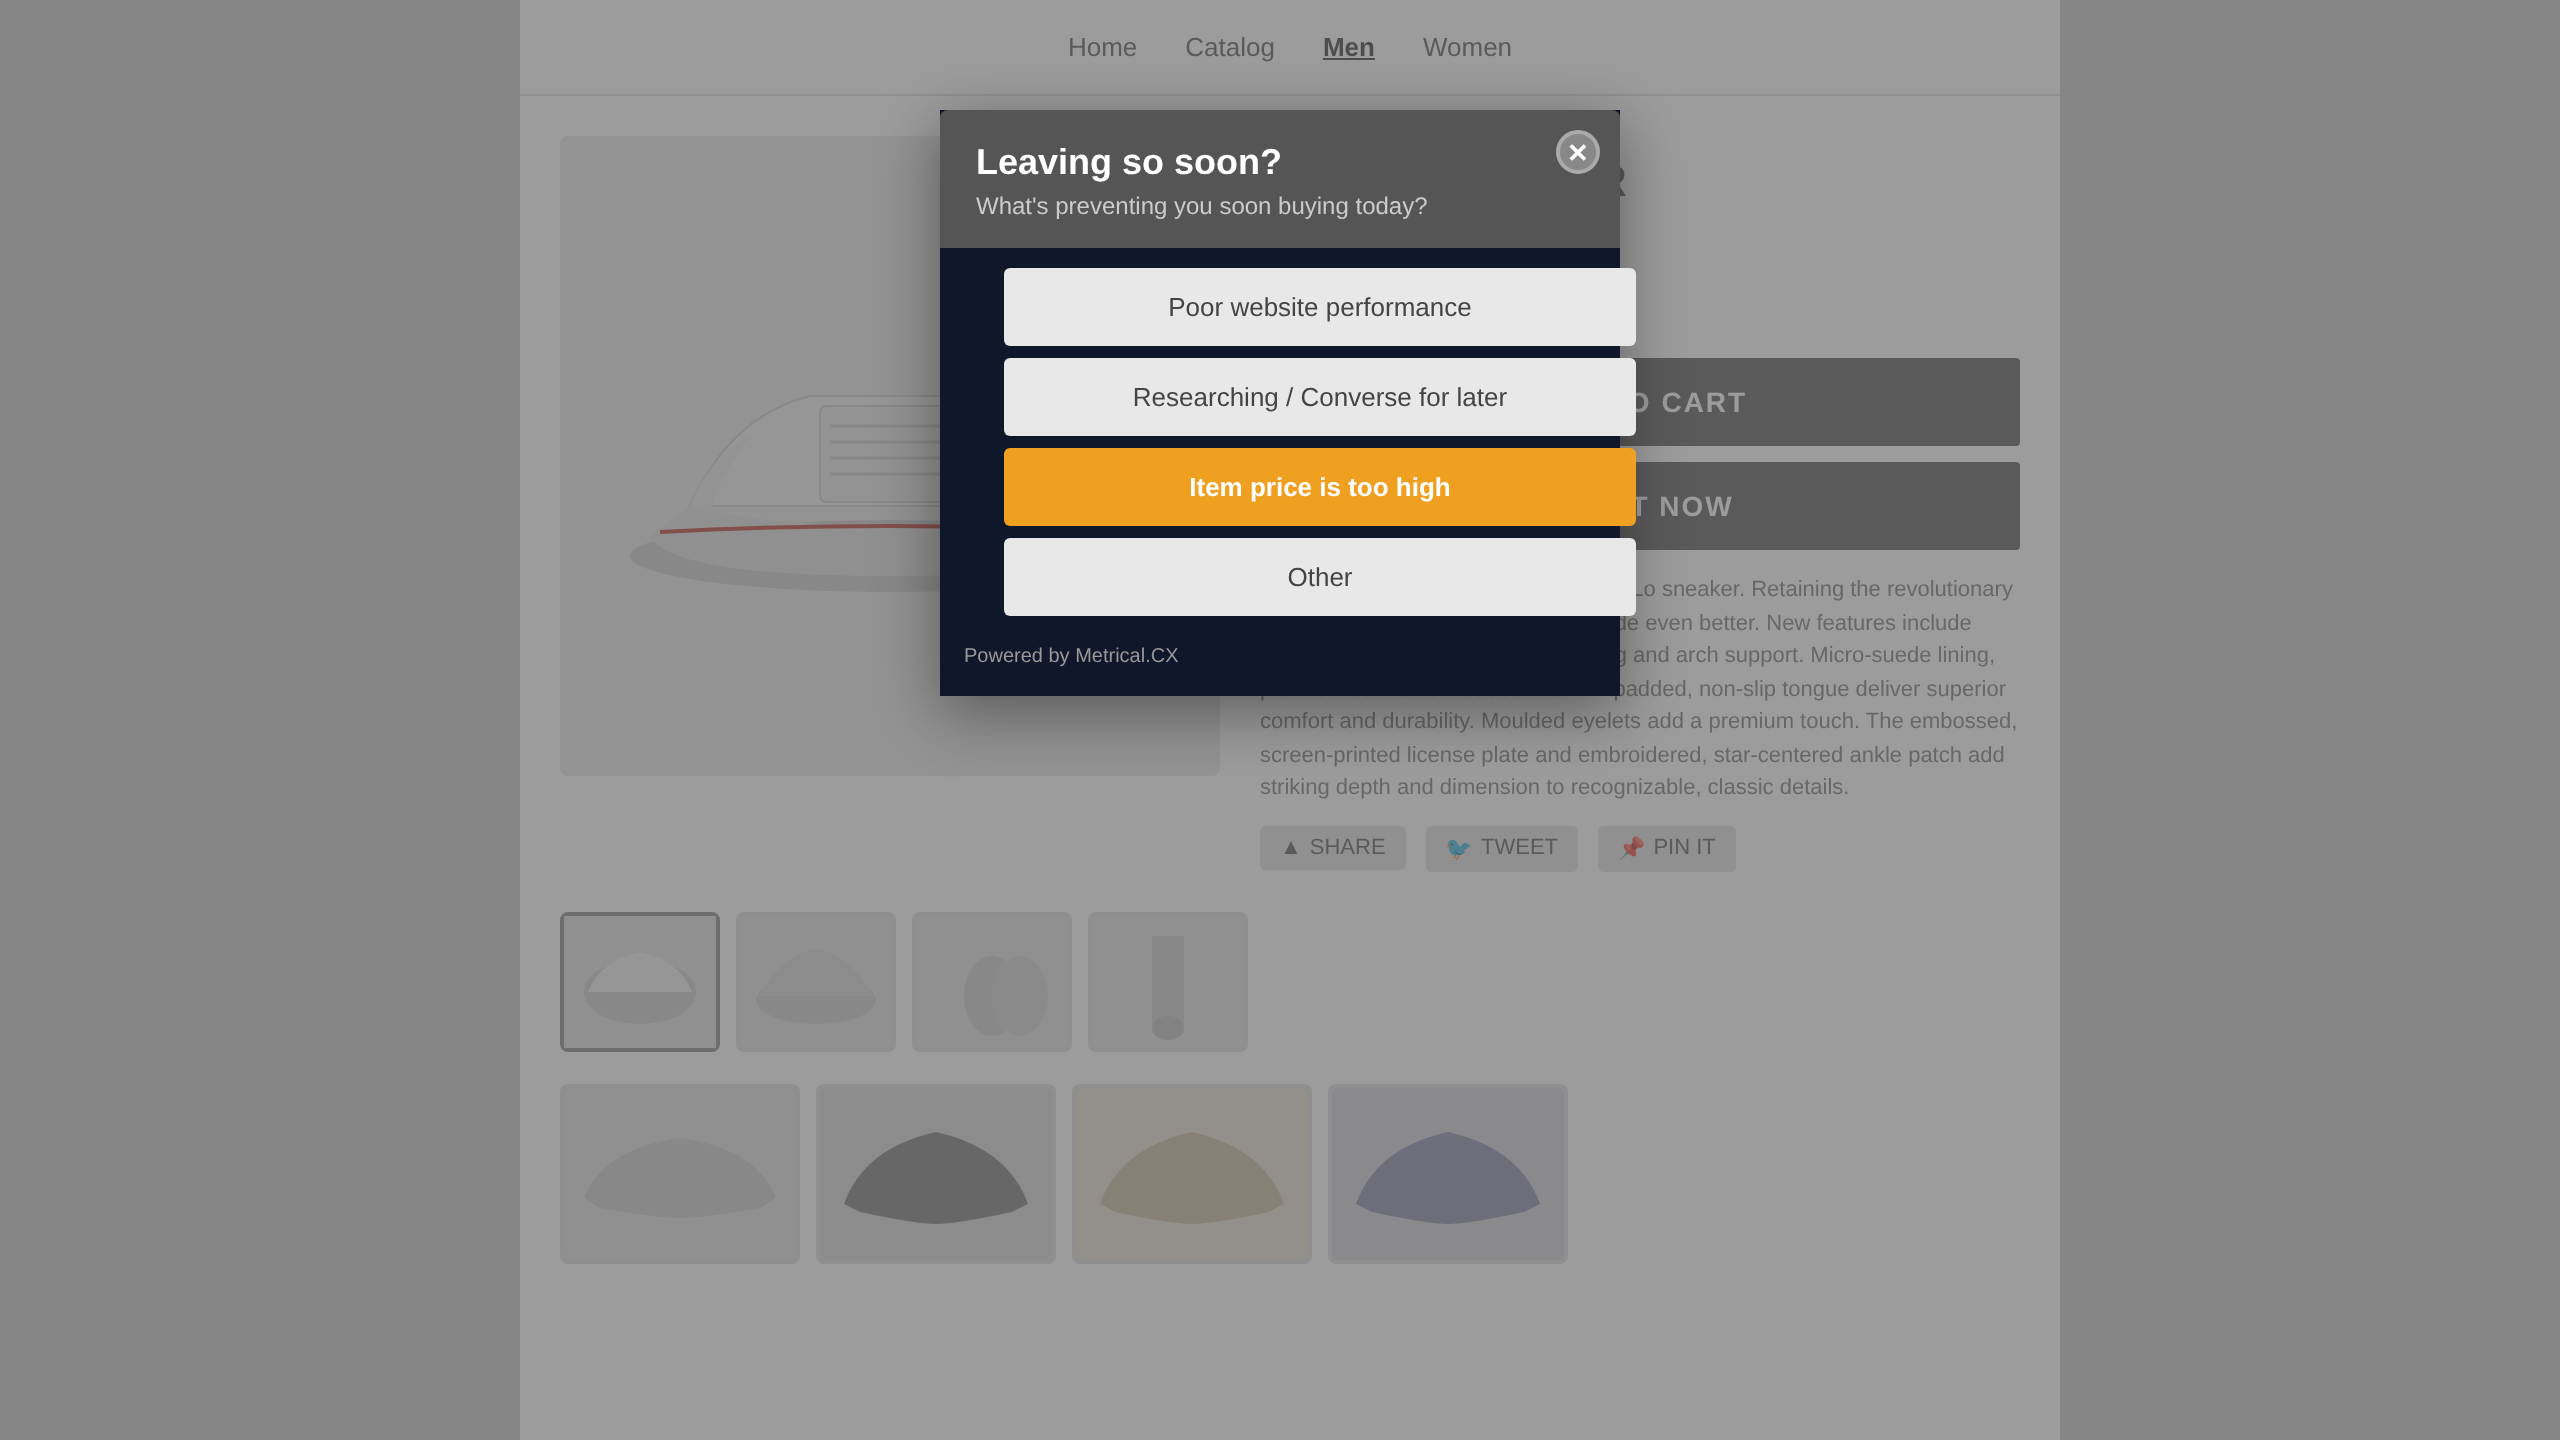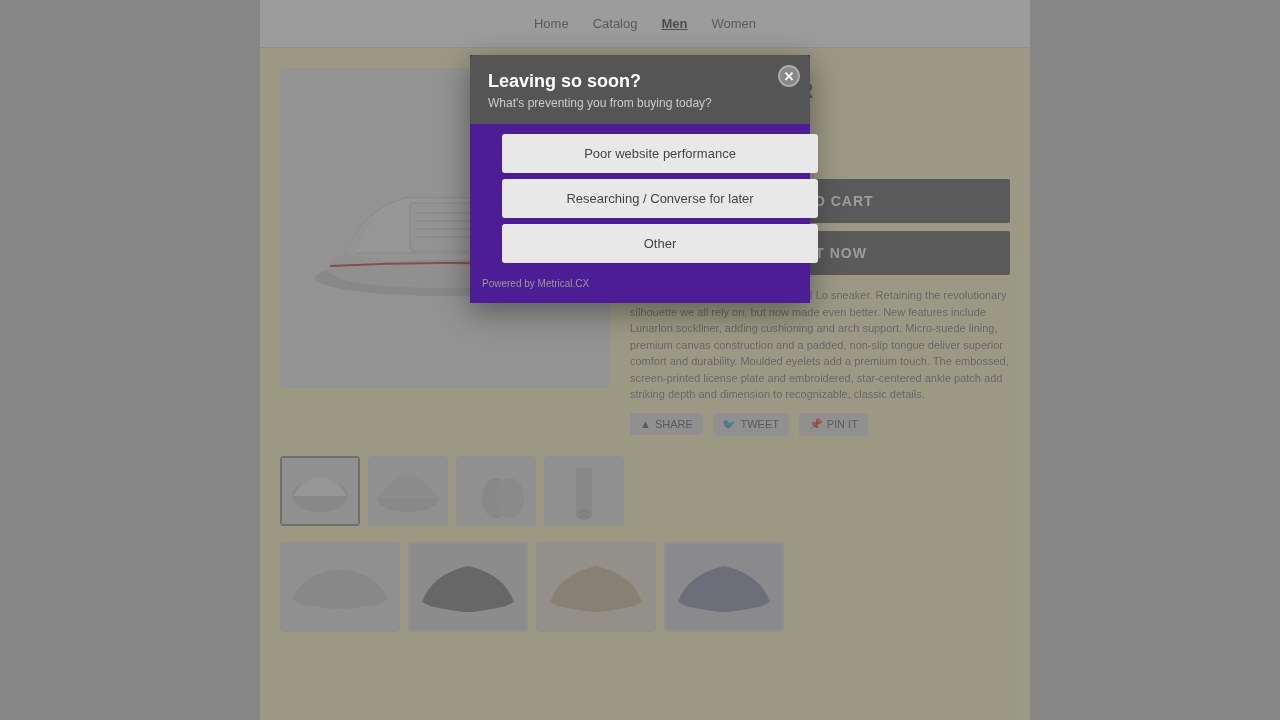--- a/index.html
+++ b/index.html
@@ -30,21 +30,21 @@
       background: #c8c8c8;
     }
 
     
     .website-content {
       position: absolute;
       top: 0;
       left: 260px;
       width: 770px;
       height: 720px;
-      background: #fef9c3;
+      background: #ffffff;
       opacity: 0.85;
     }
 
     
     .site-nav {
       display: flex;
       justify-content: center;
       gap: 24px;
       padding: 16px 0;
       background: #fff;
@@ -176,21 +176,21 @@
       background: rgba(80, 80, 80, 0.55);
       z-index: 10;
     }
 
     
     .modal {
       position: absolute;
       top: 55px;
       left: 470px;
       width: 340px;
-      background: #4c1d95;
+      background: #0f172a;
       border-radius: 0;
       box-shadow: 0 8px 30px rgba(0,0,0,0.4);
       z-index: 100;
       padding-bottom: 8px;
     }
 
     .modal-header {
       background: #555555;
       color: #fff;
       padding: 16px 18px 14px;
@@ -421,28 +421,29 @@
     </div>
   </div>
 </div>
 
 <div class="overlay"></div>
 
 <div class="modal">
 
   <div class="modal-header">
     <div class="modal-title">Leaving so soon?</div>
-    <div class="modal-subtitle">What's preventing you from buying today?</div>
+    <div class="modal-subtitle">What's preventing you soon buying today?</div>
     <button class="modal-close">
       <span>✕</span>
     </button>
   </div>
 
   <div class="modal-options">
     <button class="option-btn">Poor website performance</button>
     <button class="option-btn">Researching / Converse for later</button>
+    <button class="option-btn selected">Item price is too high</button>
     <button class="option-btn">Other</button>
   </div>
 
   <div class="modal-footer">
     <a href="#" class="powered-by">Powered by Metrical.CX</a>
   </div>
 </div>
 
 </body></html>

